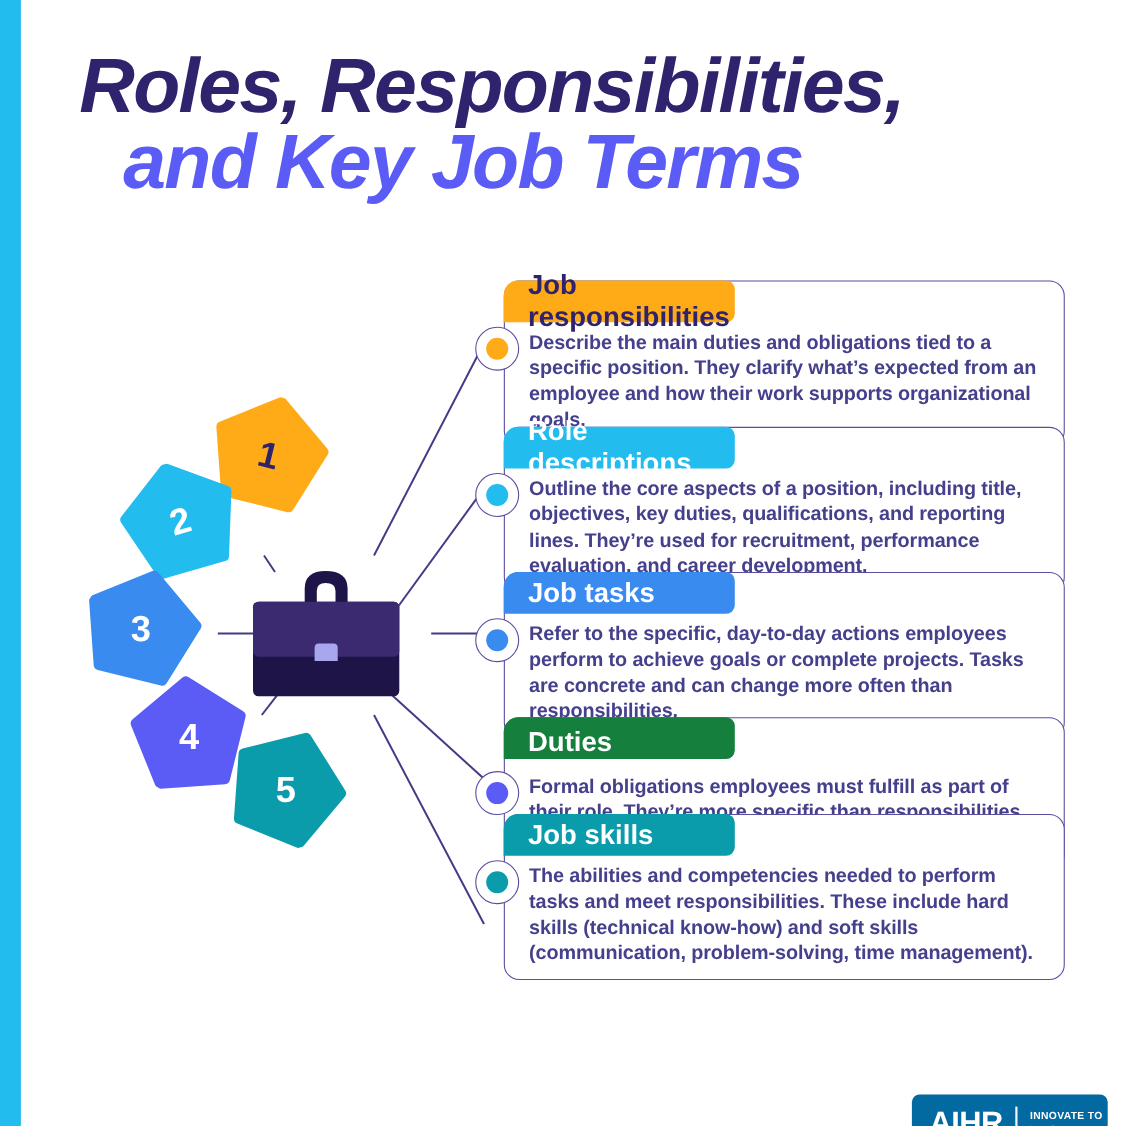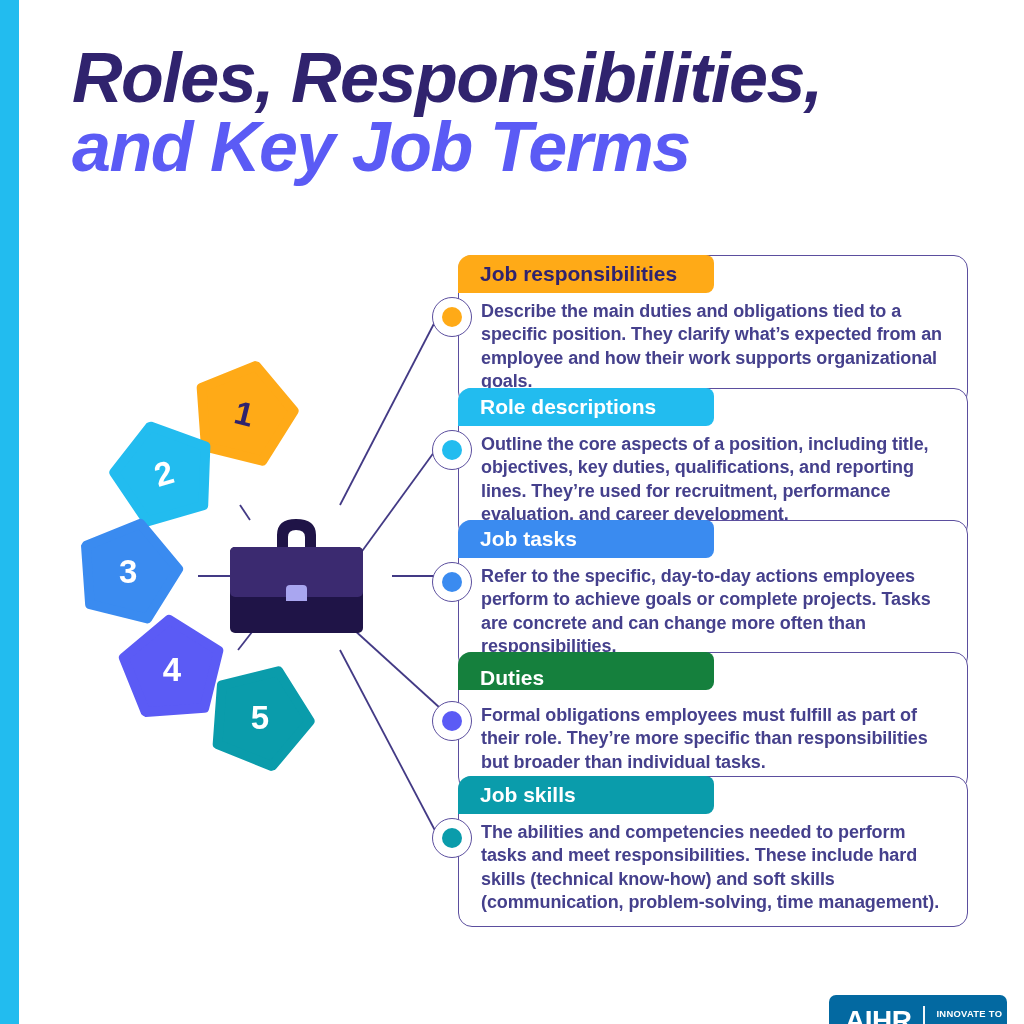--- a/index.html
+++ b/index.html
@@ -26,21 +26,21 @@
     line-height:0.98;
     letter-spacing:-1.5px;
     font-style:italic;
   }
   #title .ln {
     display:block;
     font-size:70px;
     font-weight:bold;
   }
   #title .ln1 { color:#30236E; }
-  #title .ln2 { color:#5B5BF5; }
+  #title .ln2 { color:#5B5BF5;margin-left:40px; }
 
   
   #stage {
     position:absolute;
     left:60px; top:350px;
     width:360px; height:440px;
   }
   #connector-svg {
     position:absolute;
     left:0; top:0;
@@ -78,26 +78,26 @@
     left:458px;
     width:510px;
     border:1.6px solid #5B4E9E;
     border-radius:14px;
     background:#ffffff;
     overflow:visible;
   }
   .card-head {
     margin:-1px 0 0 -1px;
     height:38px;
-    width:256px;
+    width:210px;
     border-radius:13px 8px 8px 0;
     display:flex;
     align-items:center;
     padding-left:22px;
-    font-size:21px;
+    font-size:25px;
     font-weight:bold;
     color:#ffffff;
     position:relative;
     z-index:2;
   }
   .card-body {
     padding:7px 18px 11px 22px;
     font-size:18px;
     font-weight:bold;
     line-height:1.30;
@@ -259,21 +259,21 @@
 <div class="card" style="top:652px;">
   <div class="badge" style="top:48px;">
     <i style="background:#5B5BF5;"></i>
   </div>
   <div class="card-head" style="background:#15803d;align-items:flex-end;">
     <span>Duties</span>
   </div>
   <div class="card-body" style="padding-top:14px; padding-bottom:16px;">Formal obligations employees must fulfill as part of their role. They’re more specific than responsibilities but broader than individual tasks.</div>
 </div>
 
-<div class="card" style="top:776px;">
+<div class="card" style="top:740px;">
   <div class="badge" style="top:41px;">
     <i style="background:#0A9CAB;"></i>
   </div>
   <div class="card-head" style="background:#0A9CAB;">
     <span>Job skills</span>
   </div>
   <div class="card-body">The abilities and competencies needed to perform tasks and meet responsibilities. These include hard skills (technical know-how) and soft skills (communication, problem-solving, time management).</div>
 </div>
 
 <div id="logo">

